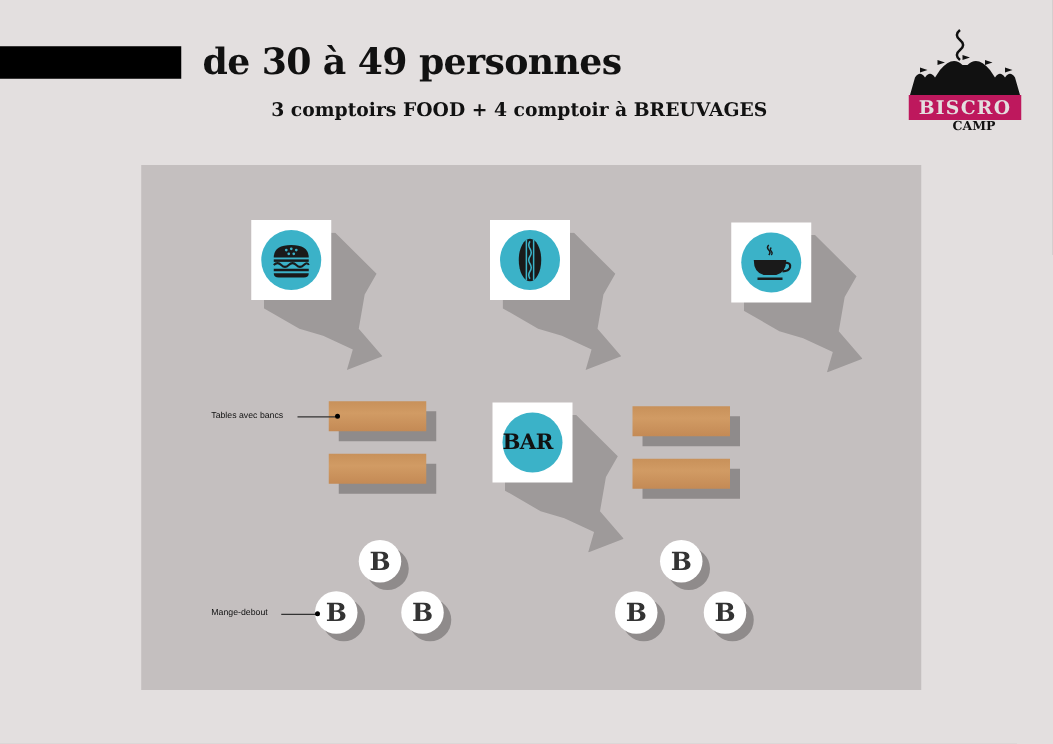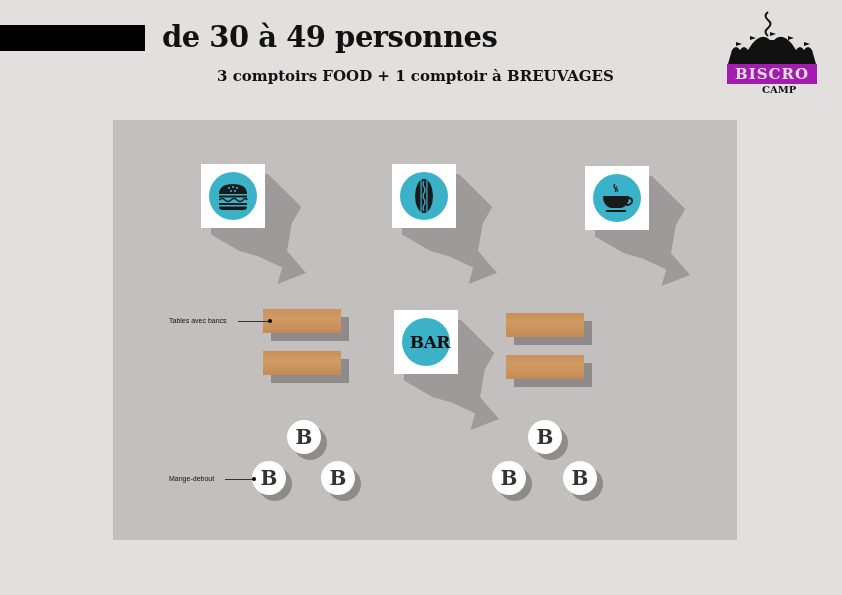--- a/index.html
+++ b/index.html
@@ -1,35 +1,35 @@
 <!DOCTYPE html>
 <html><head>
   <meta charset="utf-8">
   <style>
     html, body { margin: 0; padding: 0; }
     body {
       width: 842px; height: 595px; position: relative; overflow: hidden;
       background: #e3dfdf;
       font-family: "DejaVu Serif", serif;
     }
-    .abs { position: absolute; }
+    .abs { position: absolute; margin-top: 12px; }
     .title-bar { left: 0; top: 25px; width: 145px; height: 26px; background: #000; }
     .title {
       left: 162px; top: 20px; font-size: 29px; font-weight: bold; color: #111;
       letter-spacing: -0.5px; white-space: nowrap; line-height: 34px;
       font-family: "DejaVu Serif", serif;
     }
     .subtitle {
       left: 217px; top: 66px; font-size: 15px; font-weight: bold; color: #111;
       white-space: nowrap; line-height: 20px; font-family: "DejaVu Serif", serif;
     }
     .logo { left: 722px; top: 10px; width: 100px; height: 92px; }
     .logo-text {
       position: absolute; left: 5px; top: 54px; width: 90px; height: 20px;
-      background: #a21caf; color: #e3dfdf; font-weight: bold; font-size: 15px;
+      background: #be185d; color: #e3dfdf; font-weight: bold; font-size: 15px;
       text-align: center; line-height: 20px; font-family: "DejaVu Serif", serif;
       letter-spacing: 1px;
     }
     .logo-sub {
       position: absolute; left: 40px; top: 74px; font-size: 10px; font-weight: bold;
       color: #111; font-family: "DejaVu Serif", serif;
     }
     .floor { left: 113px; top: 120px; width: 624px; height: 420px; background: #c4bfbf; }
 
     .counter { width: 64px; height: 64px; }
@@ -41,21 +41,21 @@
     .counter .card {
       position: absolute; left: 0; top: 0; width: 64px; height: 64px; background: #fff;
     }
     .counter .disc {
       position: absolute; left: 8px; top: 8px; width: 48px; height: 48px;
       border-radius: 50%; background: #3bb2c8;
     }
     .counter svg { position: absolute; left: 8px; top: 8px; width: 48px; height: 48px; }
     .bar-text {
       position: absolute; left: 8px; top: 8px; width: 48px; height: 48px;
-      line-height: 48px; text-align: right; font-weight: bold; font-size: 17px;
+      line-height: 48px; text-align: left; font-weight: bold; font-size: 17px;
       color: #111; font-family: "DejaVu Serif", serif; letter-spacing: -0.5px;
     }
 
     .table-wrap { width: 90px; height: 36px; }
     .table-shadow { position: absolute; left: 8px; top: 8px; width: 78px; height: 24px; background: #8f8b8b; }
     .table-top {
       position: absolute; left: 0; top: 0; width: 78px; height: 24px;
       background: linear-gradient(180deg, #c8915a 0%, #d19b64 40%, #c48a55 100%);
     }
 
@@ -72,21 +72,21 @@
       white-space: nowrap; line-height: 10px;
     }
     .leader { height: 1px; background: #333; }
     .dot { width: 4px; height: 4px; border-radius: 50%; background: #000; }
   </style>
 </head>
 <body>
 
 <div class="abs title-bar"></div>
 <div class="abs title">de 30 à 49 personnes</div>
-<div class="abs subtitle">3 comptoirs FOOD + 1 comptoir à BREUVAGES</div>
+<div class="abs subtitle">3 comptoirs FOOD + 4 comptoir à BREUVAGES</div>
 
 <div class="abs logo">
   <svg width="100" height="60" viewBox="0 0 100 60" style="position:absolute;left:0;top:0;">
     <path d="M46 2 q-5 4 0 8 q5 4 0 8 q-5 4 0 8" stroke="#111" stroke-width="2" fill="none"></path>
     <path d="M6 54 L10 40 Q14 34 18 40 Q22 34 26 40 L30 34 Q40 22 48 30 L52 30 Q60 22 70 34 L74 40 Q78 34 82 40 Q86 34 90 40 L94 54 Z" fill="#111"></path>
     <path d="M14 38 l0 -6 l6 2 l-6 2" fill="#111"></path>
     <path d="M28 32 l0 -6 l6 2 l-6 2" fill="#111"></path>
     <path d="M48 28 l0 -6 l6 2 l-6 2" fill="#111"></path>
     <path d="M66 32 l0 -6 l6 2 l-6 2" fill="#111"></path>
     <path d="M82 38 l0 -6 l6 2 l-6 2" fill="#111"></path>

